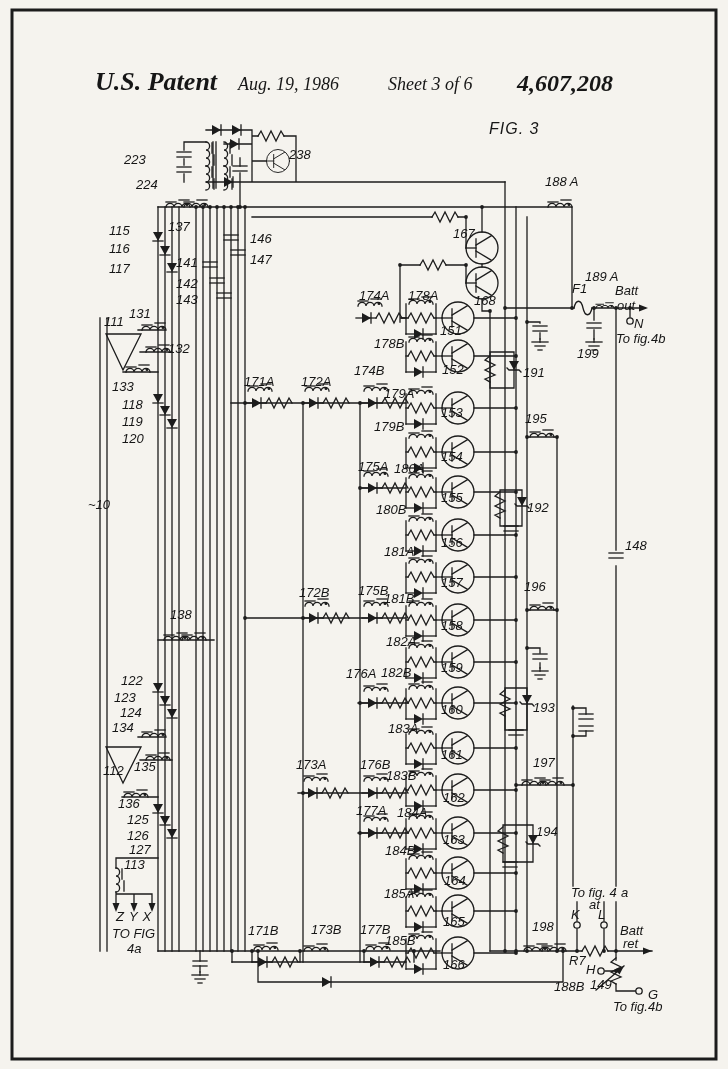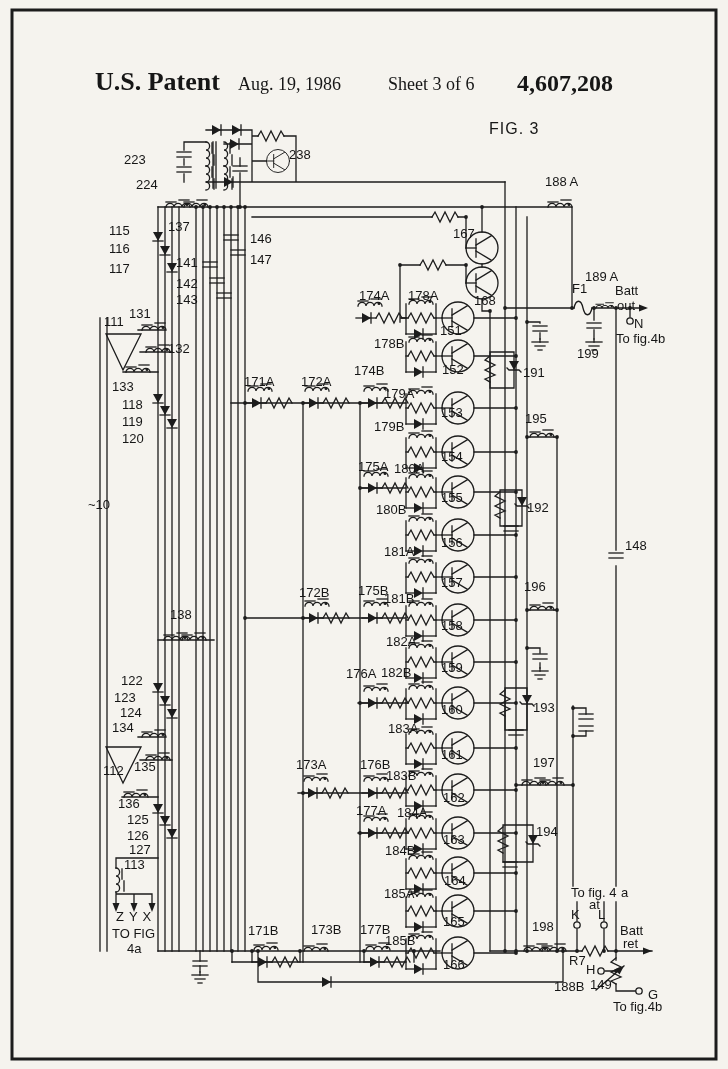--- a/index.html
+++ b/index.html
@@ -1,16 +1,16 @@
 <!DOCTYPE html>
 <html><head>
 <meta charset="utf-8">
 <style>
   html,body{margin:0;padding:0;background:#dddad3;}
-  .stage{position:relative;width:728px;height:1069px;margin:0 auto;background:#f5f3ee;overflow:hidden;}
+  .stage{position:relative;width:728px;height:1069px;margin:0 auto;background:#f5f3ee;overflow:hidden;font-style:italic;}
   svg{position:absolute;left:0;top:0;}
   svg *{stroke:#1c1c1c;fill:none;stroke-width:1.3;stroke-linecap:square;}
   svg text{stroke:none;fill:#161616;font-family:"Liberation Sans",sans-serif;font-size:13px;}
   svg text.fig{font-size:16px;letter-spacing:1px;}
   svg text.sp{letter-spacing:5px;}
   svg text.hdr-title{font-family:"Liberation Serif",serif;font-weight:bold;font-size:26px;}
   svg text.hdr-mid{font-family:"Liberation Serif",serif;font-size:18px;}
   svg text.hdr-num{font-family:"Liberation Serif",serif;font-weight:bold;font-size:24px;}
   svg .fill{fill:#1c1c1c;stroke:none;}
   svg .dot{fill:#1c1c1c;stroke:none;}

